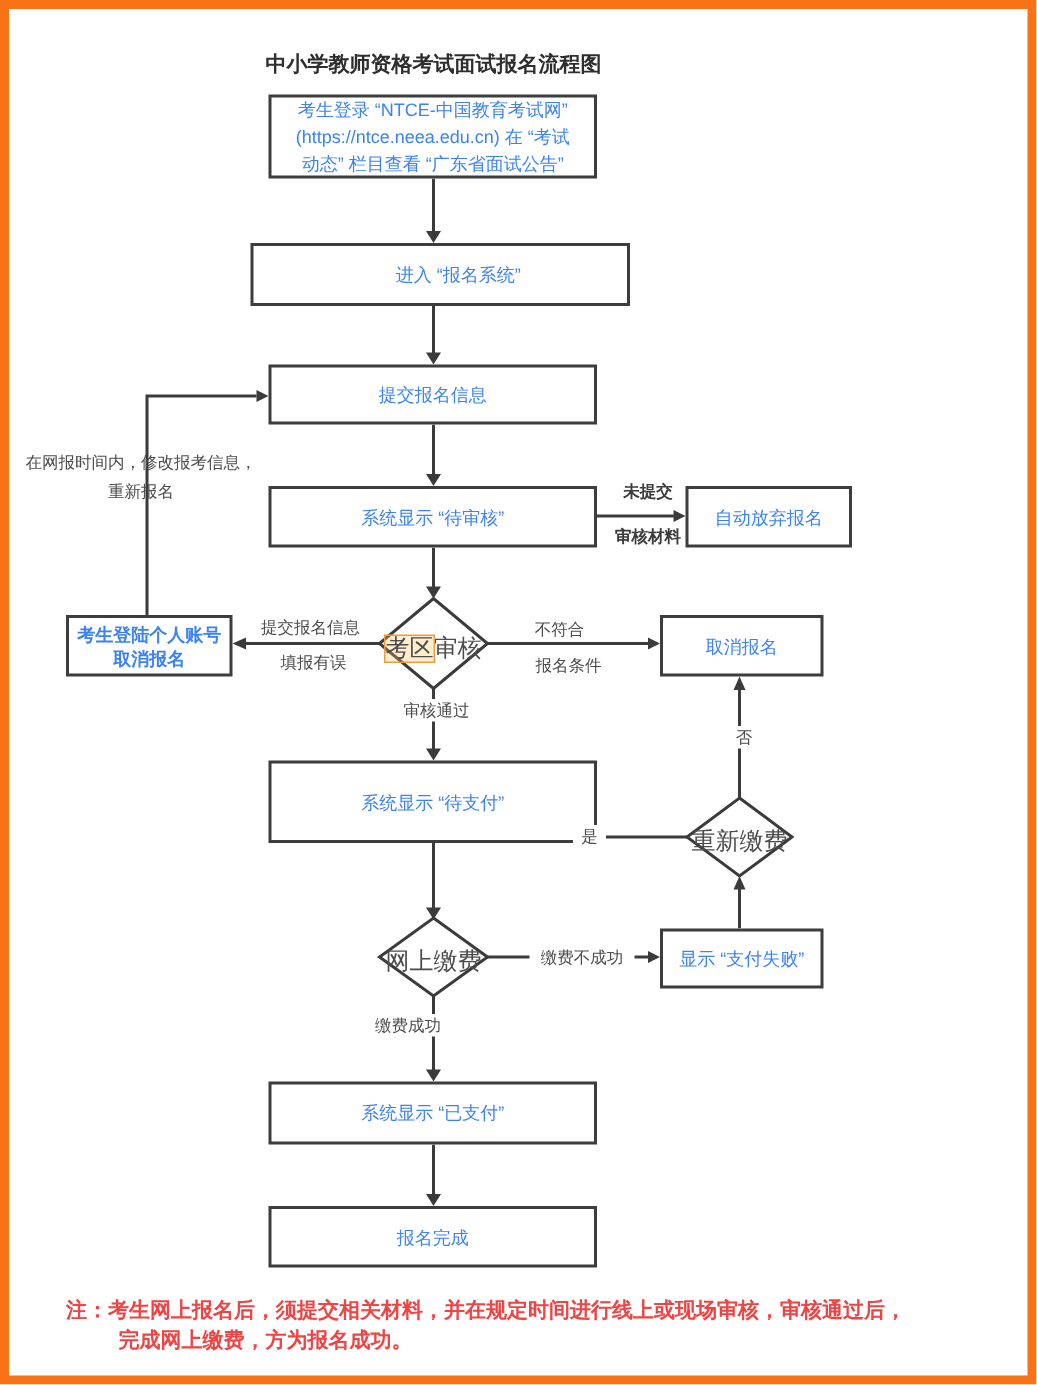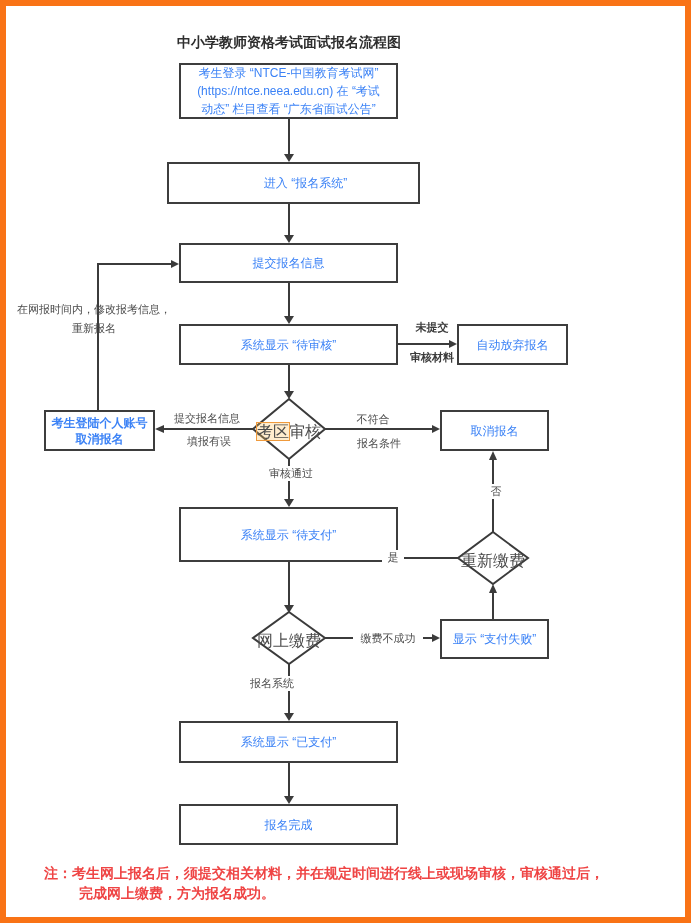--- a/index.html
+++ b/index.html
@@ -168,18 +168,18 @@
   <div class="elabel" id="l-modify">在网报时间内，修改报考信息，
 重新报名</div>
   <div class="elabel" id="l-info-err1">提交报名信息</div>
   <div class="elabel" id="l-info-err2">填报有误</div>
   <div class="elabel" id="l-notqual1">不符合</div>
   <div class="elabel" id="l-notqual2">报名条件</div>
   <div class="elabel onwire" id="l-passed">审核通过</div>
   <div class="elabel onwire" id="l-no">否</div>
   <div class="elabel onwire" id="l-yes">是</div>
   <div class="elabel onwire" id="l-payfail">缴费不成功</div>
-  <div class="elabel onwire" id="l-paysucc">报名系统</div>
+  <div class="elabel onwire" id="l-paysucc">缴费成功</div>
 
   <div class="note-line" id="note1">注：考生网上报名后，须提交相关材料，并在规定时间进行线上或现场审核，审核通过后，</div>
   <div class="note-line" id="note2">完成网上缴费，方为报名成功。</div>
 
 </div>
 
 </body></html>

